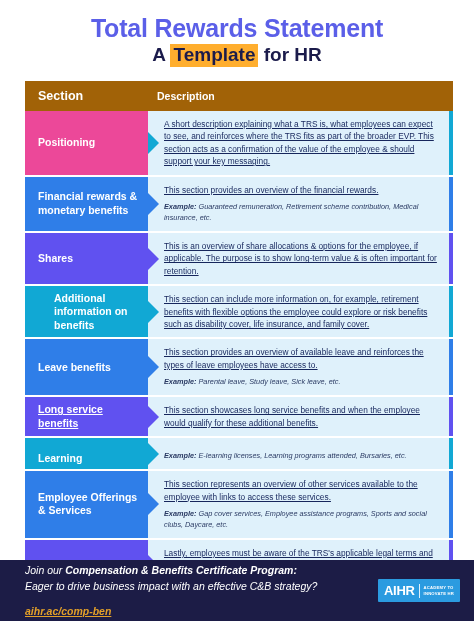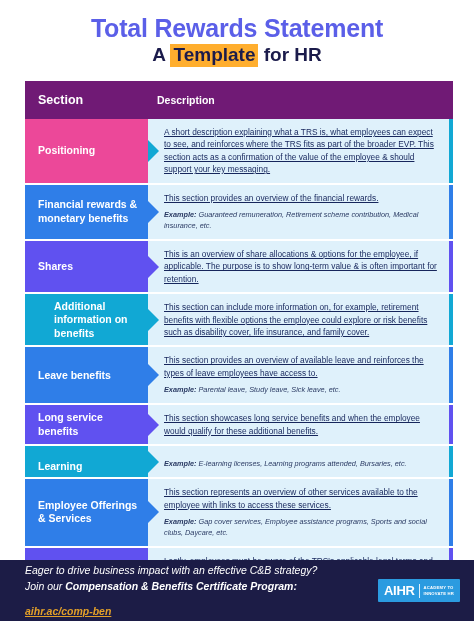--- a/index.html
+++ b/index.html
@@ -41,22 +41,22 @@
     display: inline-block;
   }
 
   
   .table-wrap {
     margin: 6px 21px 0 25px;
     background: #ffffff;
   }
   .thead {
     display: flex;
-    background: #701a75;
-    height: 38px;
+    background: #a16207;
+    height: 30px;
     align-items: center;
     justify-content: space-between;
   }
   .th-section {
     width: 123px;
     flex: 0 0 123px;
     color: #ffffff;
     font-size: 12.5px;
     font-weight: bold;
     padding-left: 13px;
@@ -252,21 +252,21 @@
           <span style="color: rgb(255, 255, 255);">Leave benefits</span>
         </div>
         <div class="row-desc">
           <p class="para">This section provides an overview of available leave and reinforces the types of leave employees have access to.</p>
           <p class="example"><b>Example:</b><span> Parental leave, Study leave, Sick leave, etc.</span></p>
         </div>
         <div class="row-accent" style="background: rgb(47, 126, 232);"></div>
       </div>
       <div class="row">
         <div class="row-label" style="background: rgb(96, 81, 240); color: rgb(96, 81, 240);">
-          <span style="color: rgb(255, 255, 255);">Long service benefits</span>
+          <span style="color: rgb(255, 255, 255); text-decoration: underline;">Long service benefits</span>
         </div>
         <div class="row-desc">
           <p class="para">This section showcases long service benefits and when the employee would qualify for these additional benefits.</p>
         </div>
         <div class="row-accent" style="background: rgb(96, 81, 240);"></div>
       </div>
       <div class="row">
         <div class="row-label" style="background: rgb(17, 168, 212); color: rgb(17, 168, 212);">
           <span style="color: rgb(255, 255, 255); margin-top: 11px;">Learning</span>
         </div>
@@ -292,22 +292,22 @@
         <div class="row-desc">
           <p class="para">Lastly, employees must be aware of the TRS's applicable legal terms and conditions. These include conditions of data integrity and where additional support is available to better understand these benefits.</p>
         </div>
         <div class="row-accent" style="background: rgb(96, 81, 240);"></div>
       </div>
     </div>
 </div>
 
 <div class="footer">
   <div class="footer-text">
+    <div><span>Join our </span><span class="bold">Compensation &amp; Benefits Certificate Program:</span></div>
     <div>Eager to drive business impact with an effective C&amp;B strategy?</div>
-    <div><span>Join our </span><span class="bold">Compensation &amp; Benefits Certificate Program:</span></div>
     <a class="footer-link" href="#">aihr.ac/comp-ben</a>
   </div>
   <div class="logo">
     <span class="logo-main">AIHR</span>
     <span class="logo-div"></span>
     <span class="logo-sub">
       <span>Academy to</span><br>
       <span>Innovate HR</span>
     </span>
   </div>

